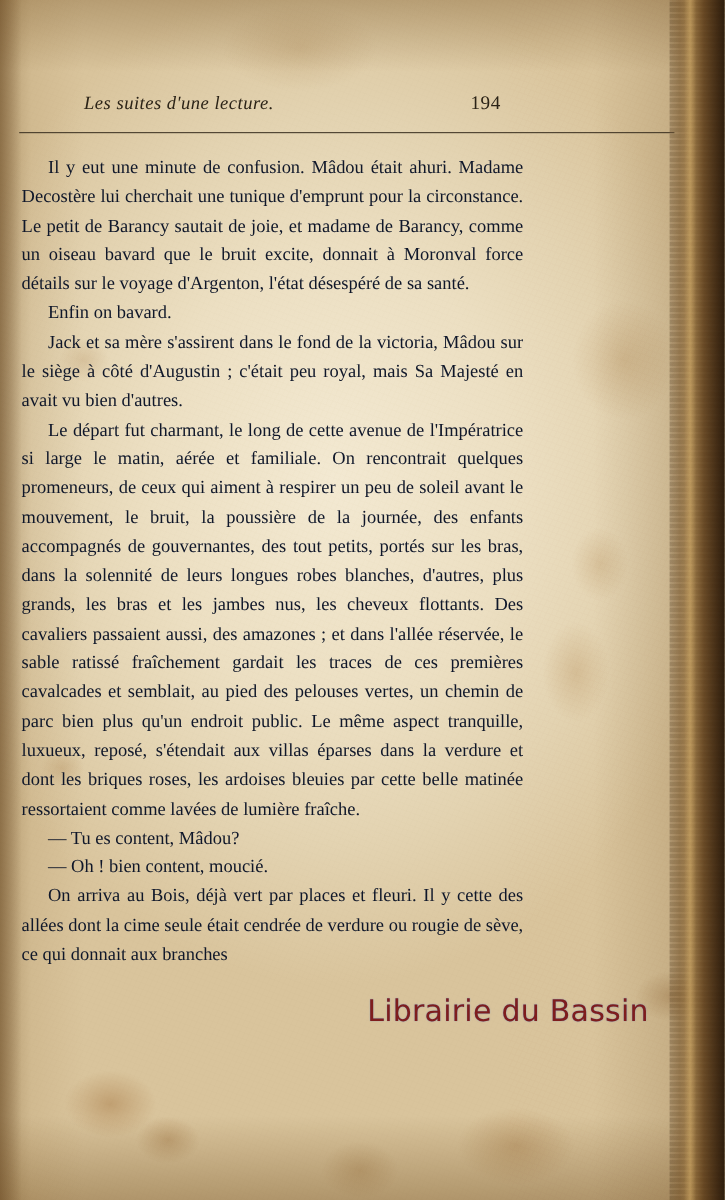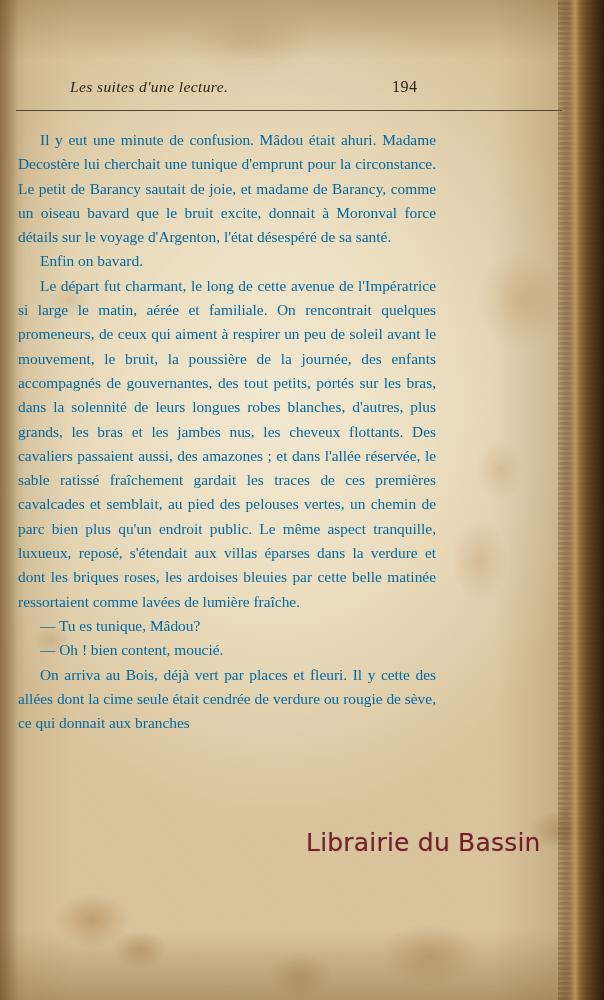--- a/index.html
+++ b/index.html
@@ -123,21 +123,21 @@
     background: #3a2f20;
     opacity: 0.85;
   }
   .body-text {
     position: absolute;
     left: 18px;
     top: 128px;
     width: 418px;
     font-size: 15.4px;
     line-height: 24.3px;
-    color: #0369a1;
+    color: #0f172a;
     text-align: justify;
     text-justify: inter-word;
   }
   .body-text p {
     margin: 0;
     text-indent: 22px;
   }
   .body-text p.dialogue {
     text-indent: 22px;
   }
@@ -180,22 +180,23 @@
 
     <div class="header">
       <div class="running-title">Les suites d'une lecture.</div>
     </div>
     <div class="folio">194</div>
     <div class="rule"></div>
 
     <div class="body-text">
       <p>Il y eut une minute de confusion. Mâdou était ahuri. Madame Decostère lui cherchait une tunique d'emprunt pour la circonstance. Le petit de Barancy sautait de joie, et madame de Barancy, comme un oiseau bavard que le bruit excite, donnait à Moronval force détails sur le voyage d'Argenton, l'état désespéré de sa santé.</p>
       <p>Enfin on bavard.</p>
+      <p>Jack et sa mère s'assirent dans le fond de la victoria, Mâdou sur le siège à côté d'Augustin ; c'était peu royal, mais Sa Majesté en avait vu bien d'autres.</p>
       <p>Le départ fut charmant, le long de cette avenue de l'Impératrice si large le matin, aérée et familiale. On rencontrait quelques promeneurs, de ceux qui aiment à respirer un peu de soleil avant le mouvement, le bruit, la poussière de la journée, des enfants accompagnés de gouvernantes, des tout petits, portés sur les bras, dans la solennité de leurs longues robes blanches, d'autres, plus grands, les bras et les jambes nus, les cheveux flottants. Des cavaliers passaient aussi, des amazones ; et dans l'allée réservée, le sable ratissé fraîchement gardait les traces de ces premières cavalcades et semblait, au pied des pelouses vertes, un chemin de parc bien plus qu'un endroit public. Le même aspect tranquille, luxueux, reposé, s'étendait aux villas éparses dans la verdure et dont les briques roses, les ardoises bleuies par cette belle matinée ressortaient comme lavées de lumière fraîche.</p>
-      <p class="dialogue">— Tu es tunique, Mâdou?</p>
+      <p class="dialogue">— Tu es content, Mâdou?</p>
       <p class="dialogue">— Oh ! bien content, moucié.</p>
       <p>On arriva au Bois, déjà vert par places et fleuri. Il y cette des allées dont la cime seule était cendrée de verdure ou rougie de sève, ce qui donnait aux branches</p>
     </div>
 
   </div>
 
   <div class="spine"></div>
   <div class="spine-hi"></div>
 
   <div class="watermark" style="color: #7f1d1d;">Librairie du Bassin</div>

